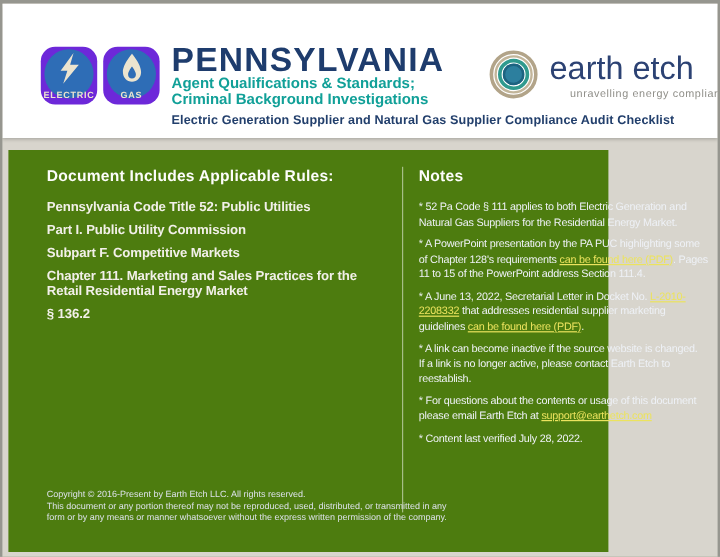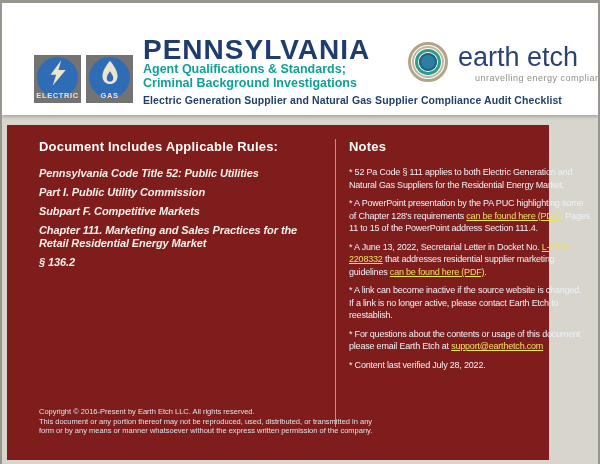--- a/index.html
+++ b/index.html
@@ -3,21 +3,21 @@
 <meta charset="utf-8">
 <style>
   html,body{margin:0;padding:0;}
   body{font-family:"Liberation Sans",sans-serif;background:#8f8f89;}
   .frame{position:relative;width:600px;height:464px;box-sizing:border-box;
     background:#d8d5cd;border-top:3px solid #96968f;border-left:2px solid #96968f;border-right:2px solid #96968f;
     overflow:hidden;}
   
   .header-card{position:absolute;left:0;top:0;width:596px;height:112px;background:#ffffff;
     box-shadow:0 2px 3px rgba(0,0,0,0.22);}
-  .badge{position:absolute;width:47px;height:48px;background:#737373;border-radius:0;margin-top:16px;}
+  .badge{position:absolute;width:47px;height:48px;background:#6d28d9;border-radius:12px;}
   .badge-electric{left:32px;top:36px;}
   .badge-gas{left:84px;top:36px;}
   .badge .circle{position:absolute;left:3px;top:2px;width:41px;height:41px;border-radius:50%;background:#2e6db6;}
   .badge .icon{position:absolute;left:0;top:4px;width:47px;text-align:center;}
   .badge .icon svg{width:28px;height:28px;}
   .badge .label{position:absolute;left:0;bottom:3px;width:100%;text-align:center;
     color:#ece4cf;font-size:7.5px;font-weight:700;letter-spacing:0.6px;}
   .title-block{position:absolute;left:141px;top:33px;}
   .state-title{font-size:28px;font-weight:700;letter-spacing:1px;color:#1e3c6d;line-height:27px;}
   .subtitle{margin-top:0;font-size:12.5px;font-weight:700;color:#11a098;line-height:13.5px;}
@@ -25,25 +25,25 @@
   
   .logo{position:absolute;left:406px;top:39px;}
   .logo-rings{position:absolute;left:0;top:0;width:40px;height:40px;border-radius:50%;
     border:3px solid #b2a489;background:#ffffff;box-sizing:border-box;padding:1px;}
   .logo-ring2{width:100%;height:100%;border-radius:50%;border:2px solid #c2b59a;box-sizing:border-box;padding:1px;background:#ffffff;}
   .logo-ring3{width:100%;height:100%;border-radius:50%;border:3px solid #2f9a8e;box-sizing:border-box;padding:1px;background:#ffffff;}
   .logo-center{width:100%;height:100%;border-radius:50%;background:#2c7f9e;box-shadow:inset 0 0 0 2px #1d6380;}
   .logo-text{position:absolute;left:50px;top:2px;font-size:27px;color:#2c4273;letter-spacing:0px;line-height:27px;white-space:nowrap;}
   .logo-tagline{position:absolute;left:67px;top:31px;font-size:9px;color:#8f8e88;letter-spacing:0.5px;white-space:nowrap;}
   
-  .panel{position:absolute;left:5px;top:122px;width:500px;height:335px;background:#7f1d1d;padding-left:42px;}
+  .panel{position:absolute;left:5px;top:122px;width:500px;height:335px;background:#4d7c0f;}
   .rules{position:absolute;left:32px;top:14px;width:296px;}
   .rules-title{font-size:13px;font-weight:700;color:#fdfdfb;letter-spacing:0.2px;margin-bottom:13px;}
   .rule-item{font-size:11px;font-weight:700;color:#f2f0e9;line-height:13px;letter-spacing:-0.1px;
-    margin-bottom:6px;white-space:pre-line;font-style:italic;}
+    margin-bottom:6px;white-space:pre-line;}
   .divider{position:absolute;left:328px;top:14px;width:1px;height:288px;background:rgba(255,255,255,0.5);}
   .notes{position:absolute;left:342px;top:14px;width:246px;}
   .notes-title{font-size:13px;font-weight:700;color:#fdfdfb;letter-spacing:0.2px;margin-bottom:12px;}
   .note-item{font-size:9px;color:#eef1f6;line-height:12.5px;letter-spacing:-0.2px;margin-bottom:6px;white-space:pre-line;}
   .note-link{color:#ece35e;text-decoration:underline;cursor:pointer;}
   .copyright{position:absolute;left:32px;top:282px;font-size:7.5px;color:#dce1e9;line-height:9.6px;
     letter-spacing:0px;white-space:pre-line;}
 </style>
 </head>
 <body>

